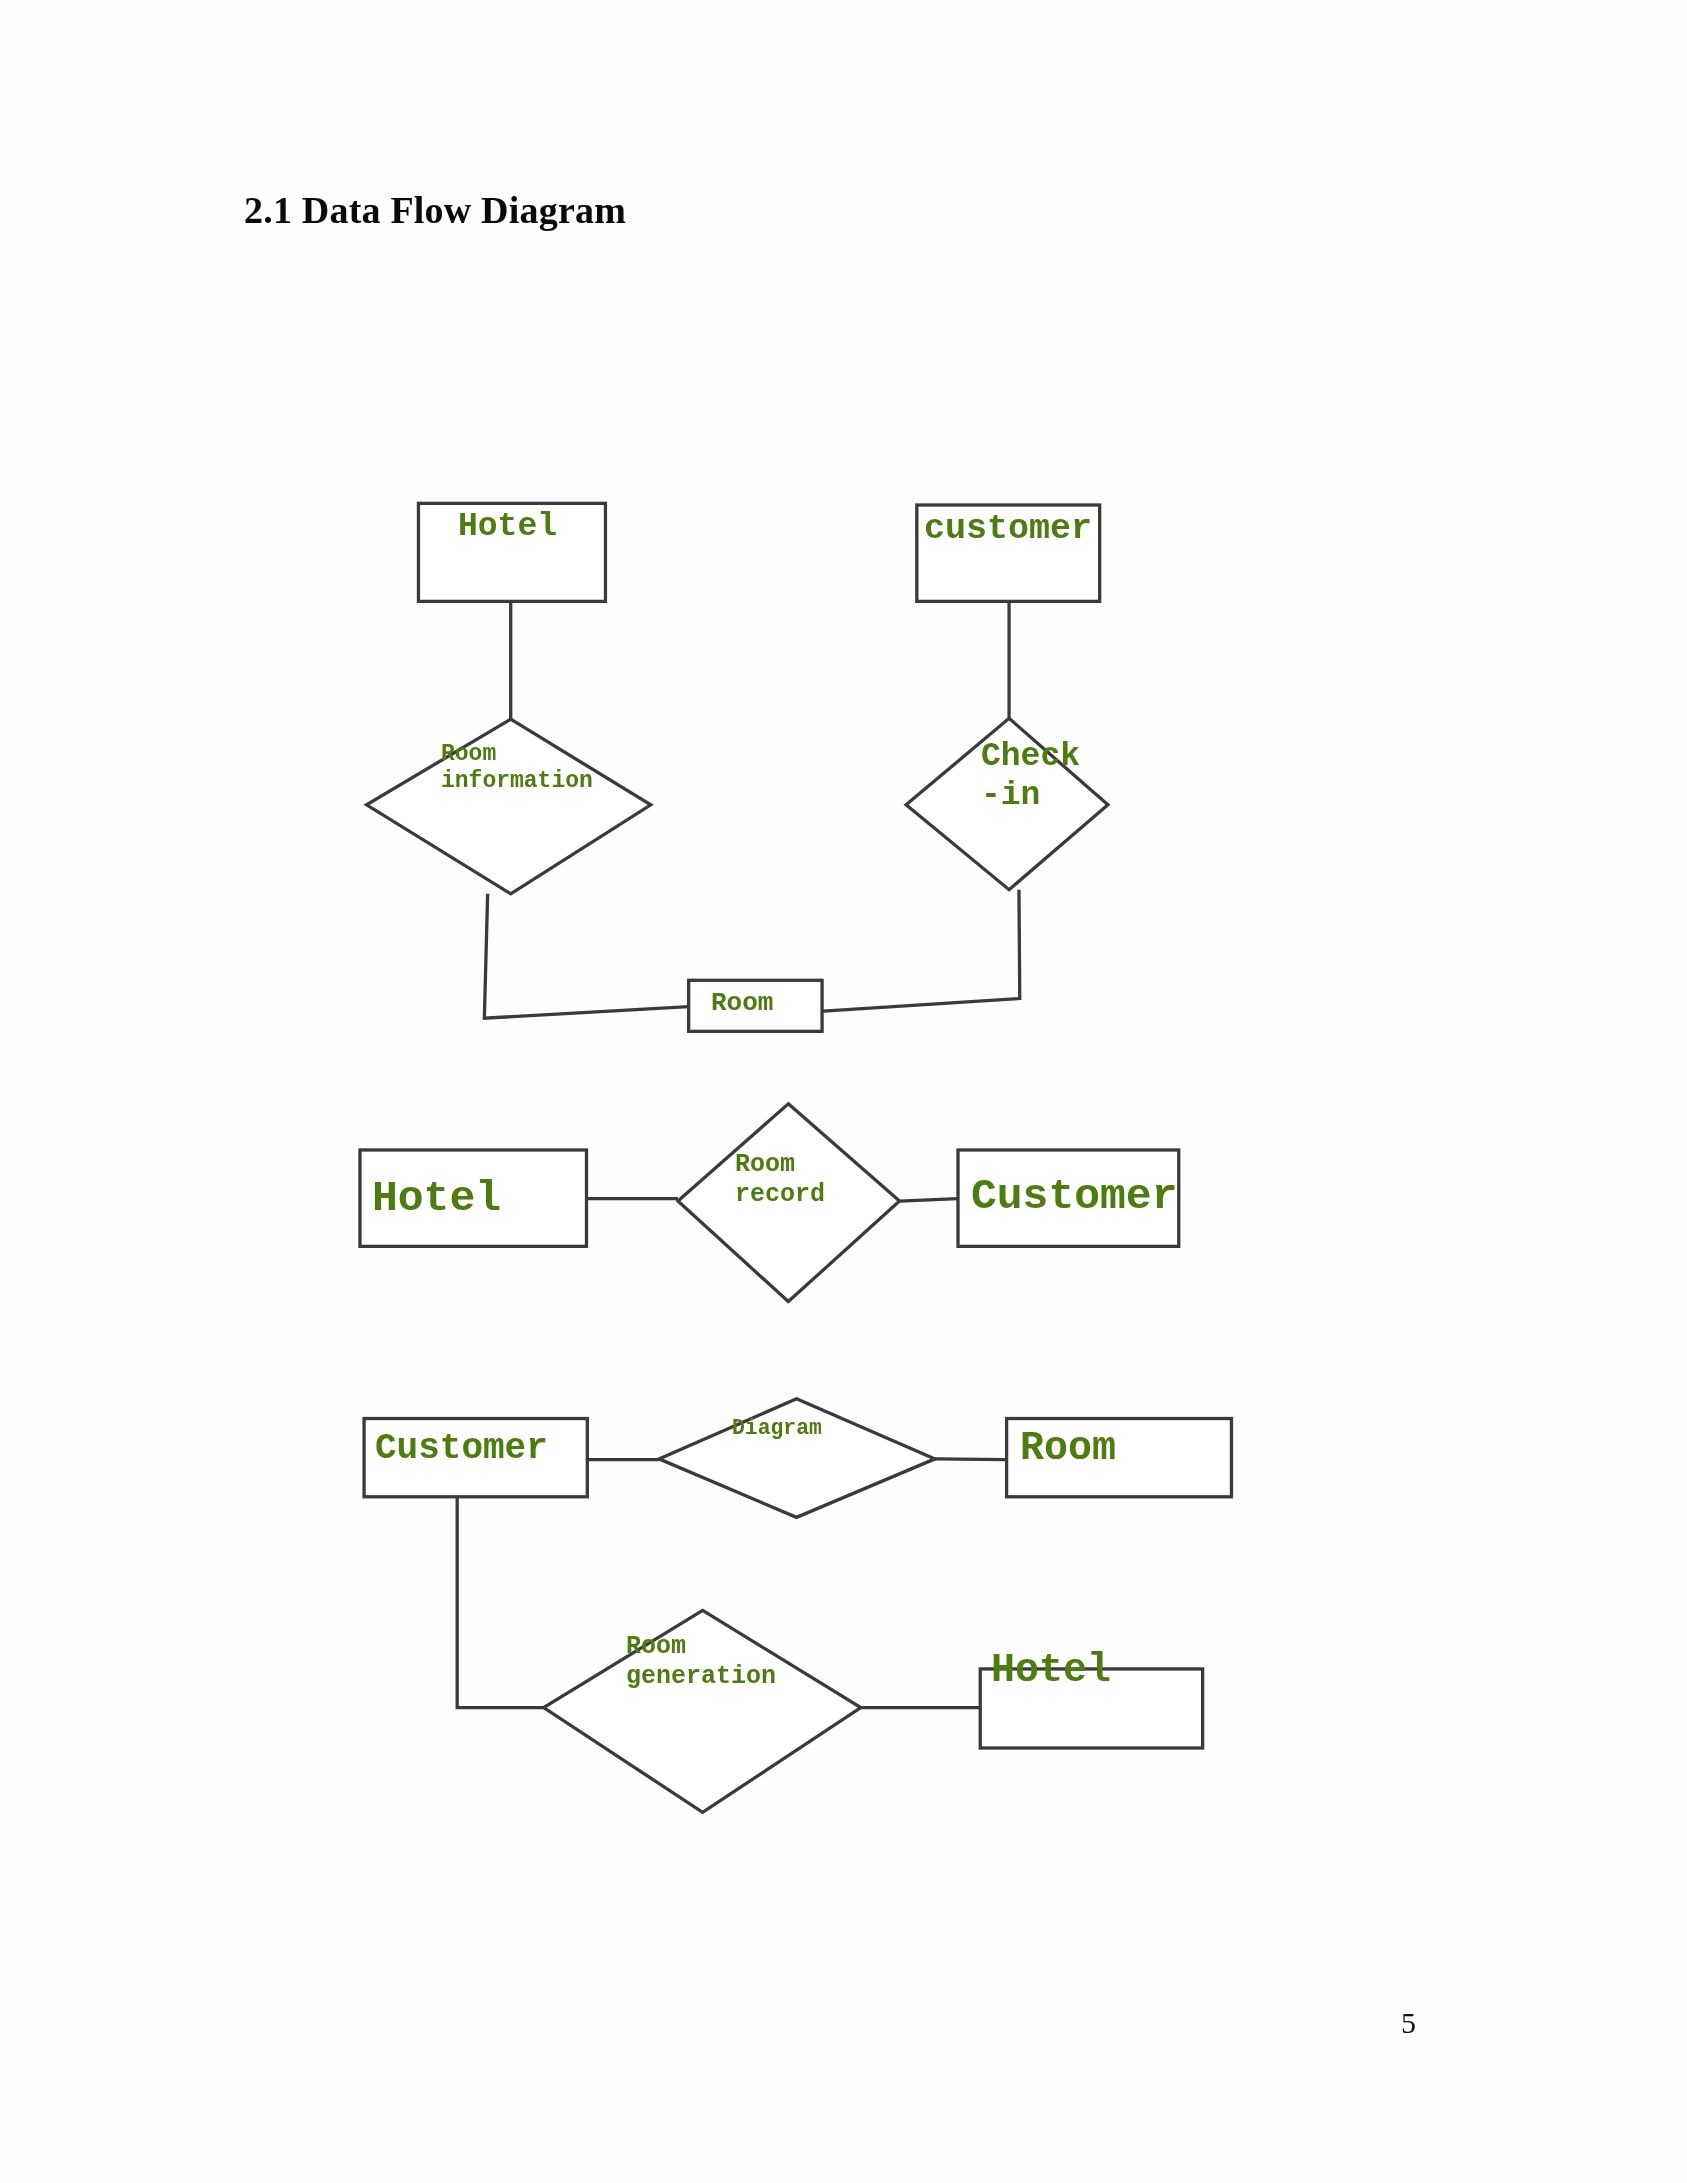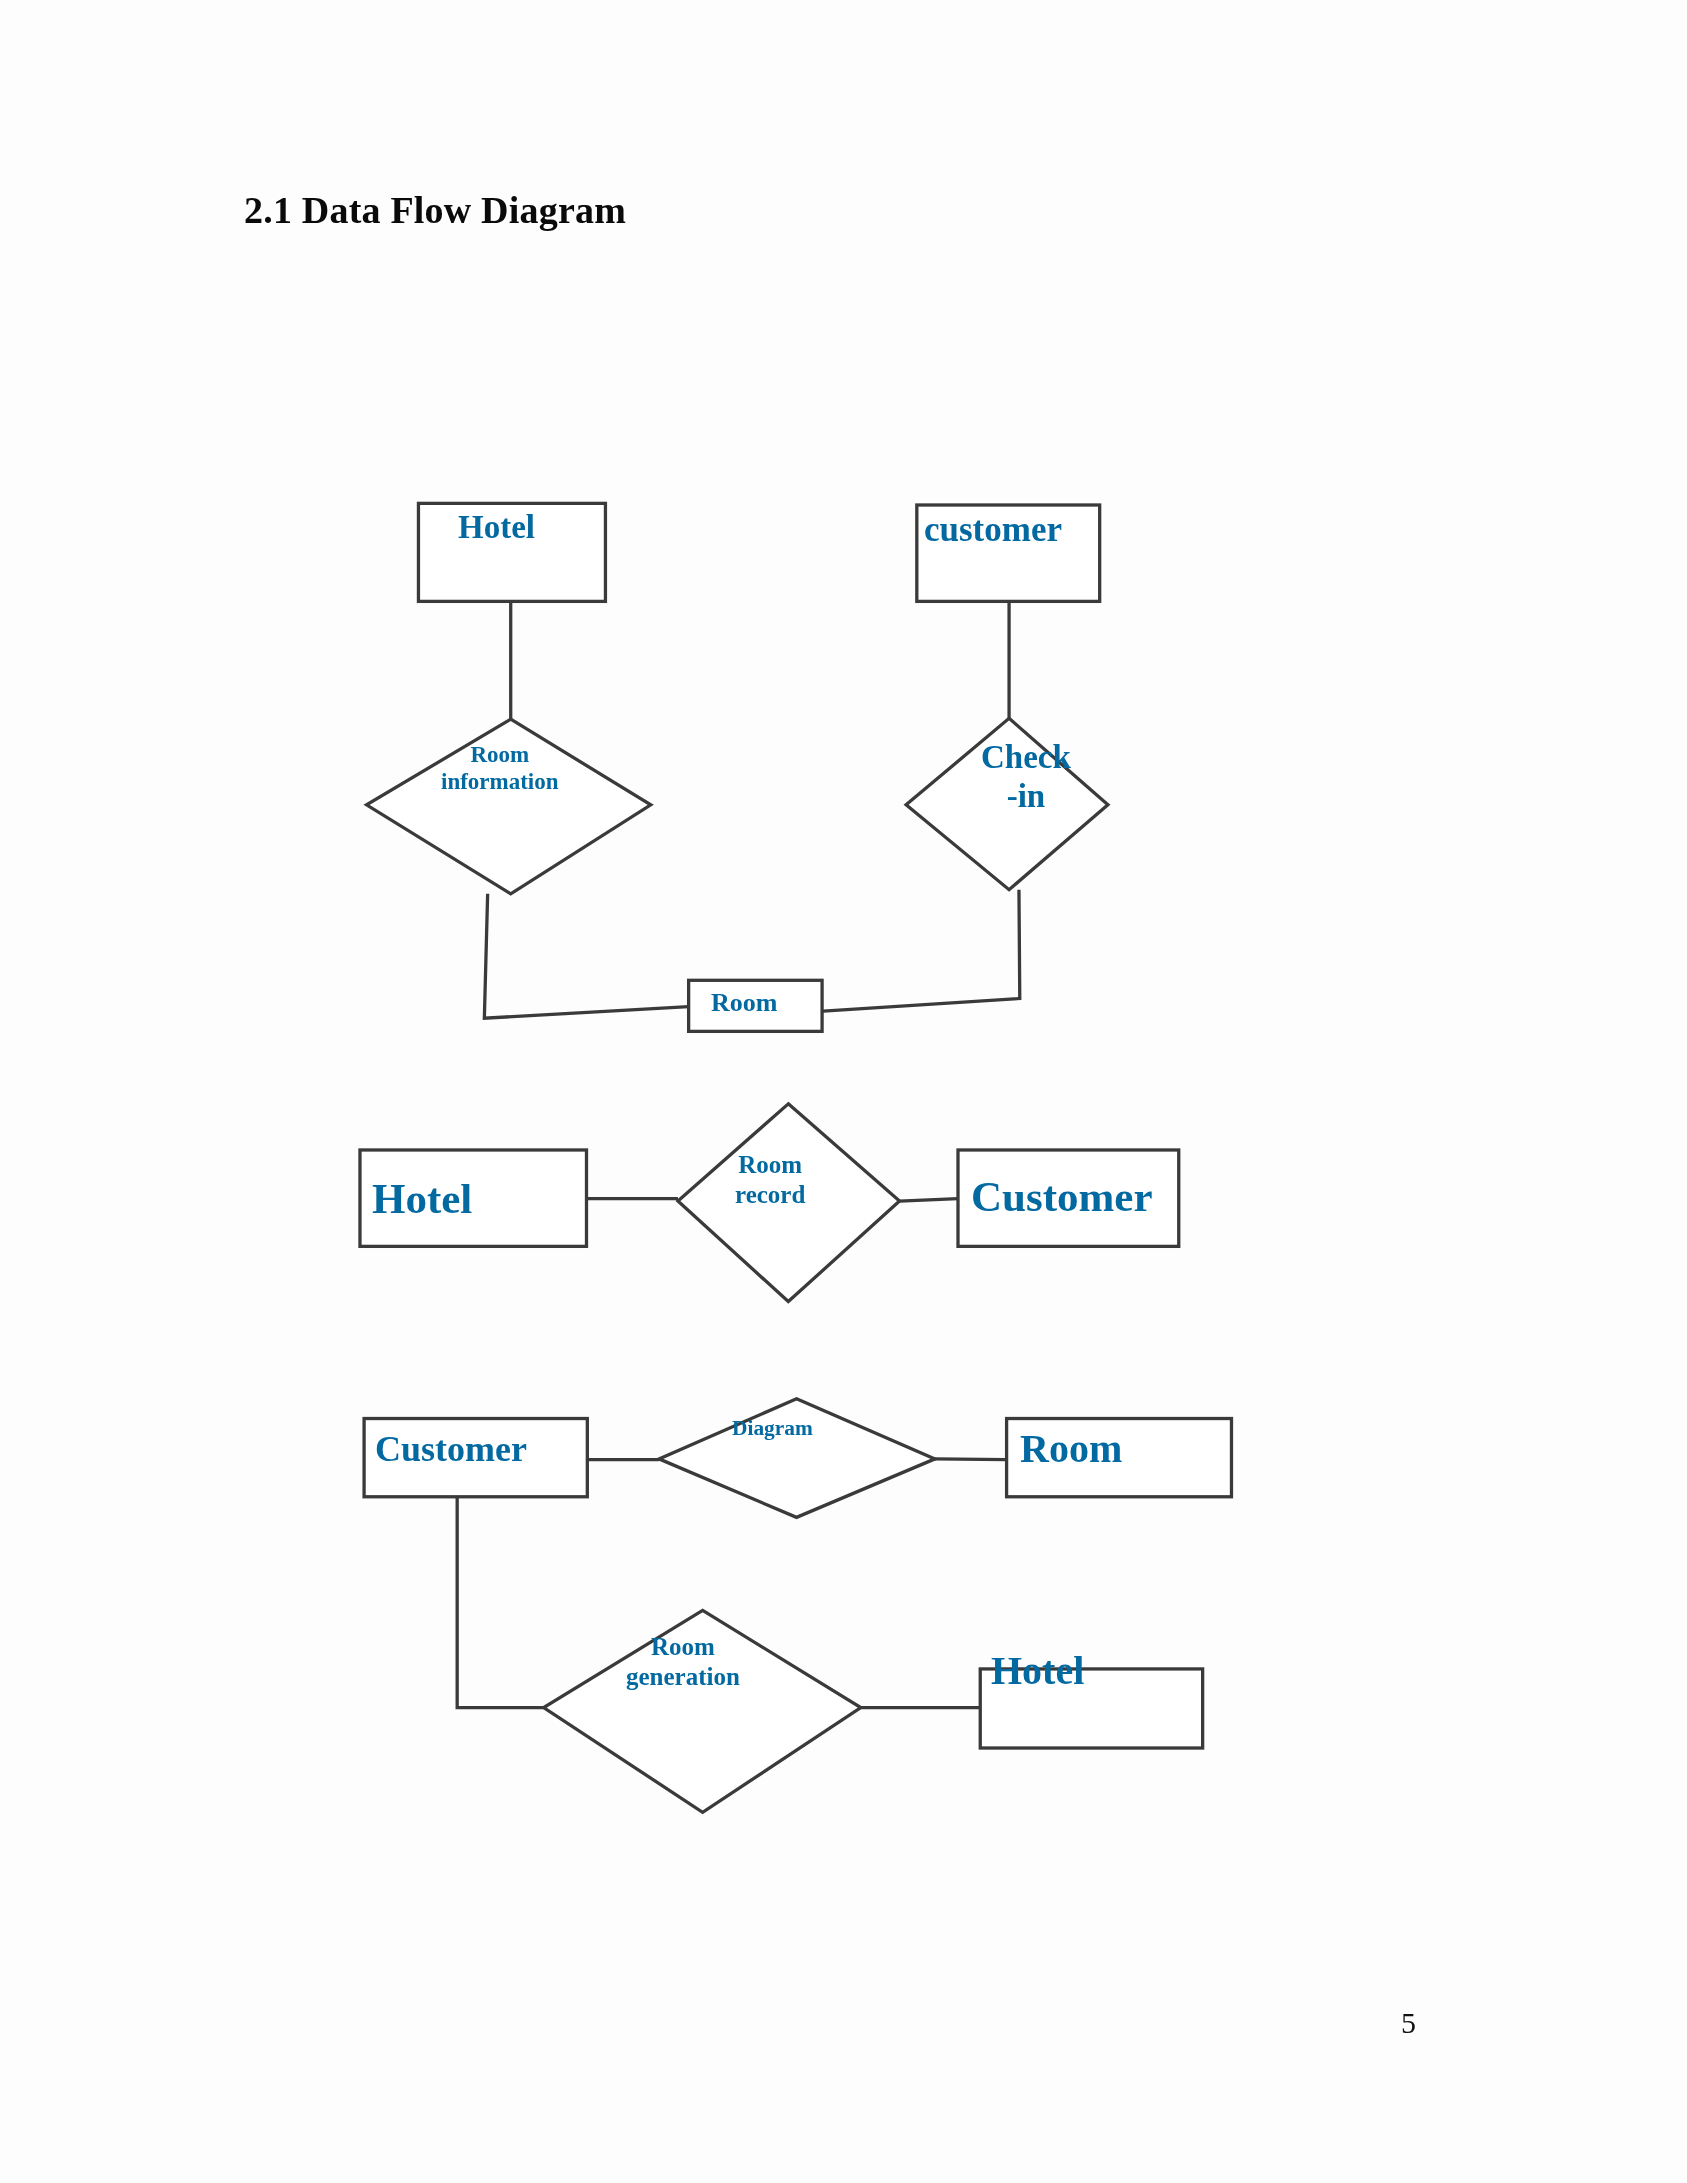--- a/index.html
+++ b/index.html
@@ -14,21 +14,20 @@
     font-family: "Liberation Serif", "DejaVu Serif", serif;
     color: #0a0a0a;
     overflow: hidden;
   }
 
   
   .page {
     position: absolute;
     inset: 0;
     background: #fdfdfd;
-    text-align: center;
   }
 
   
   .heading {
     position: absolute;
     left: 244px;
     top: 188px;
     font-size: 38px;
     font-weight: bold;
     letter-spacing: 0.2px;
@@ -49,23 +48,23 @@
     position: absolute;
     left: 0;
     top: 0;
     width: 1687px;
     height: 2183px;
   }
 
   
   .shape-label {
     position: absolute;
-    font-family: Liberation Serif, serif;
+    font-family: Liberation Mono, monospace;
     font-weight: bold;
-    color: #0369a1;
+    color: #4d7c0f;
     line-height: 1.18;
     white-space: pre-line;
     pointer-events: none;
   }
   .lbl-hotel-1     { left: 458px;  top: 508px;  font-size: 33px; }
   .lbl-customer-1  { left: 924px; top: 509px;  font-size: 35px; }
   .lbl-roominfo    { left: 441px;  top: 741px;  font-size: 23px; }
   .lbl-checkin     { left: 949px; top: 738px;  font-size: 33px; margin-left: 32px; }
   .lbl-room-mid    { left: 711px;  top: 988px; font-size: 26px; }
 

